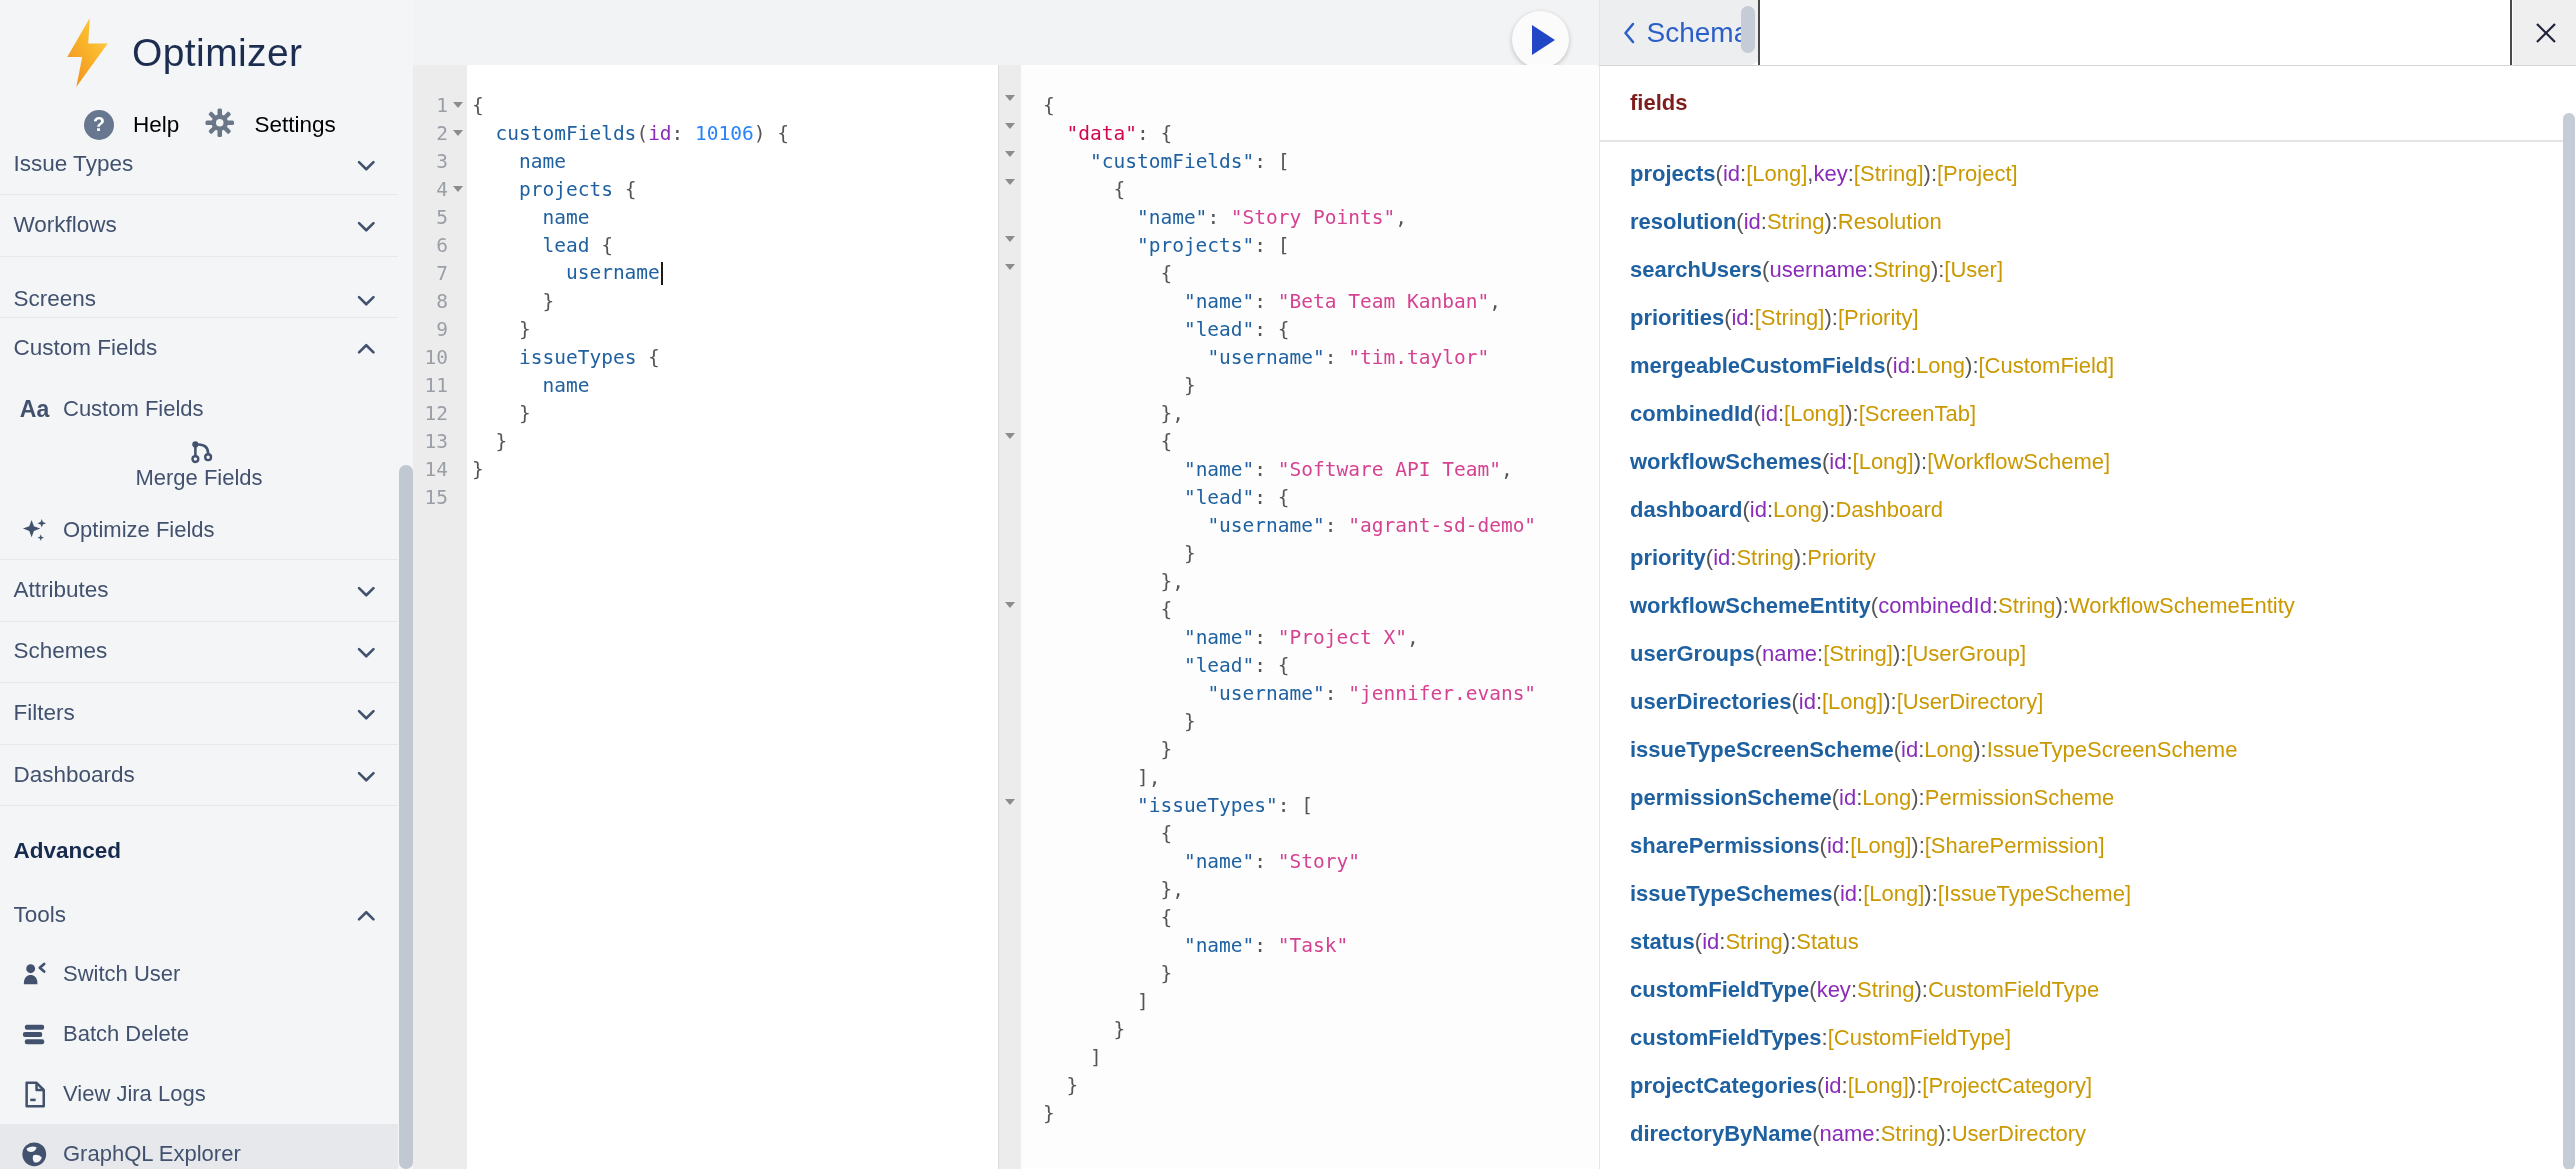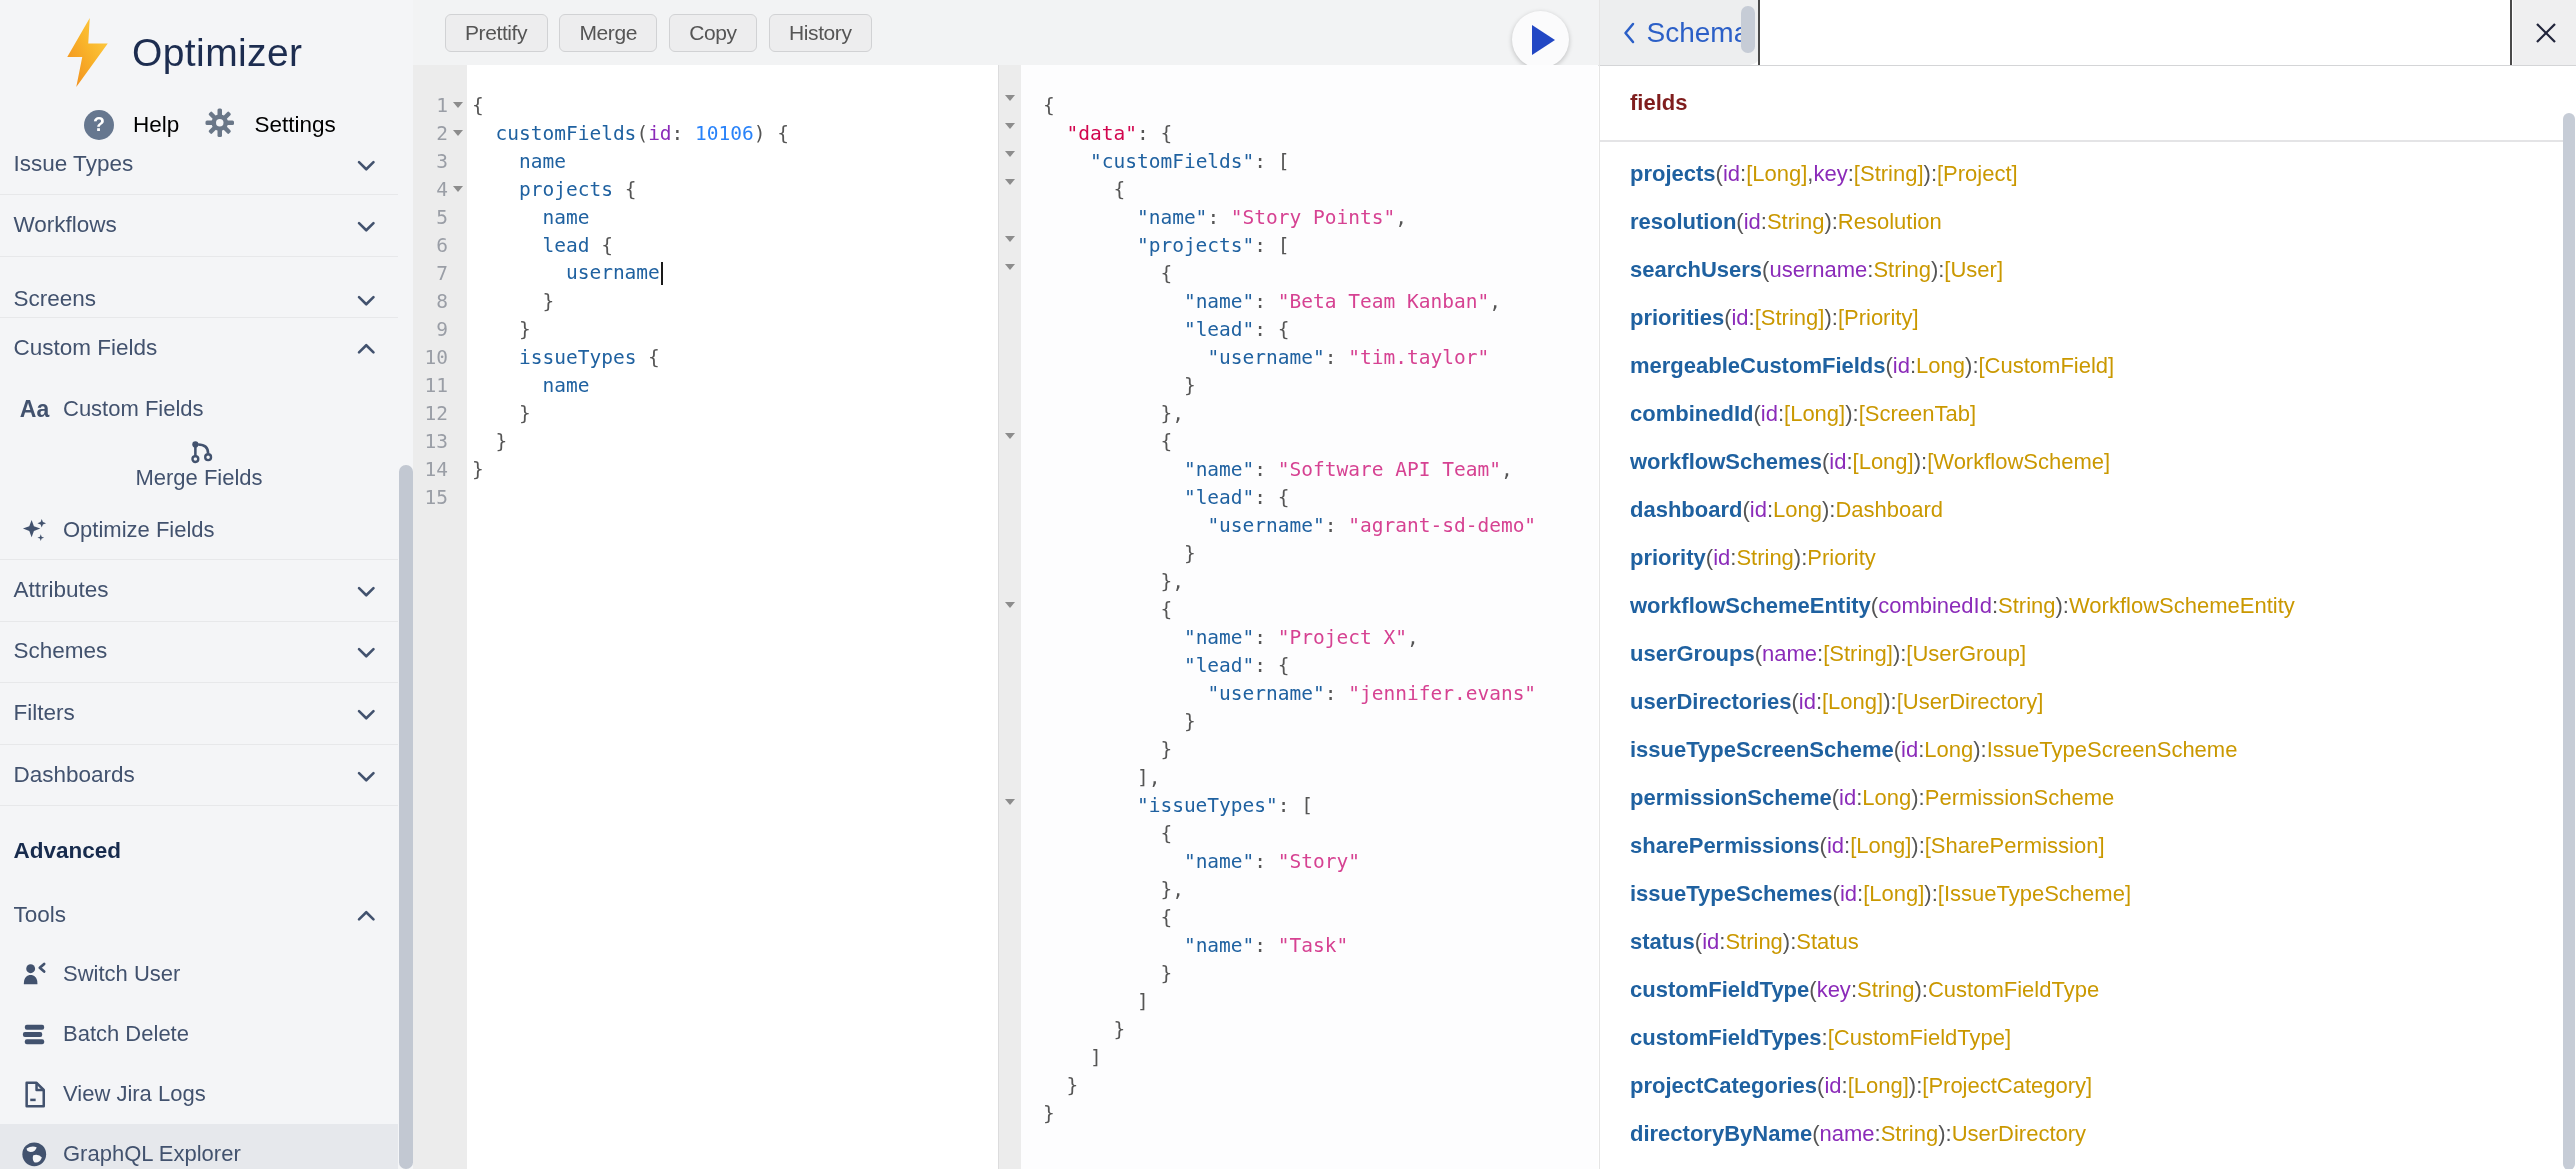--- a/index.html
+++ b/index.html
@@ -259,26 +259,20 @@
             <path d="M14 16 Q20 14.5 23 18.5 Q20.5 25 15 23.5 Q12.5 20 14 16 Z" fill="#F4F5F7"></path>
           </svg>
         </span>
         <span class="s-label">GraphQL Explorer</span>
       </div>
     </div>
   <div id="sidebar-scrollbar"></div>
 </aside>
 
 <div id="toolbar">
-  <div id="toolbar-buttons" style="display:flex;">
-      <button class="tb-btn">Prettify</button>
-      <button class="tb-btn">Merge</button>
-      <button class="tb-btn">Copy</button>
-      <button class="tb-btn">History</button>
-    </div>
   <div id="execute-btn">
     <span class="tri"></span>
   </div>
 </div>
 
 <section id="query-editor">
   <div id="qe-gutter"></div>
   <div id="query-lines">
       <div class="eline">
         <span class="lnum">1</span>

